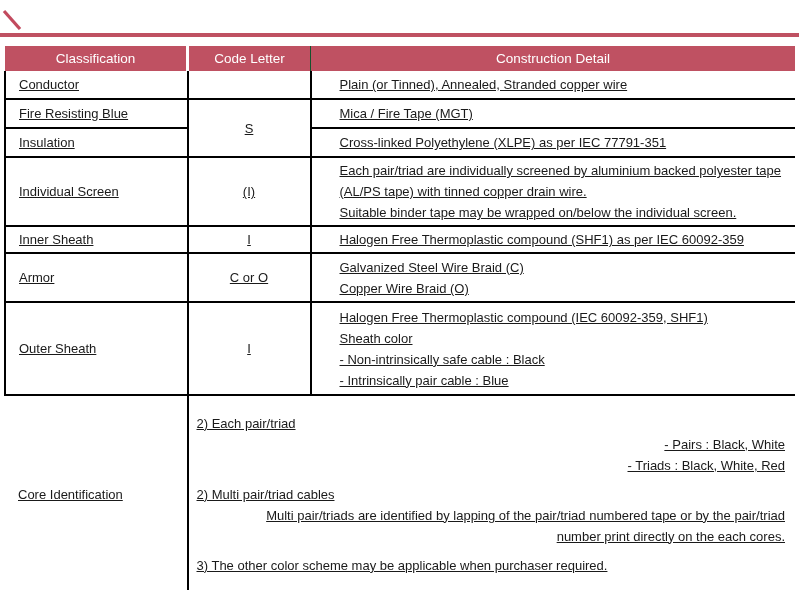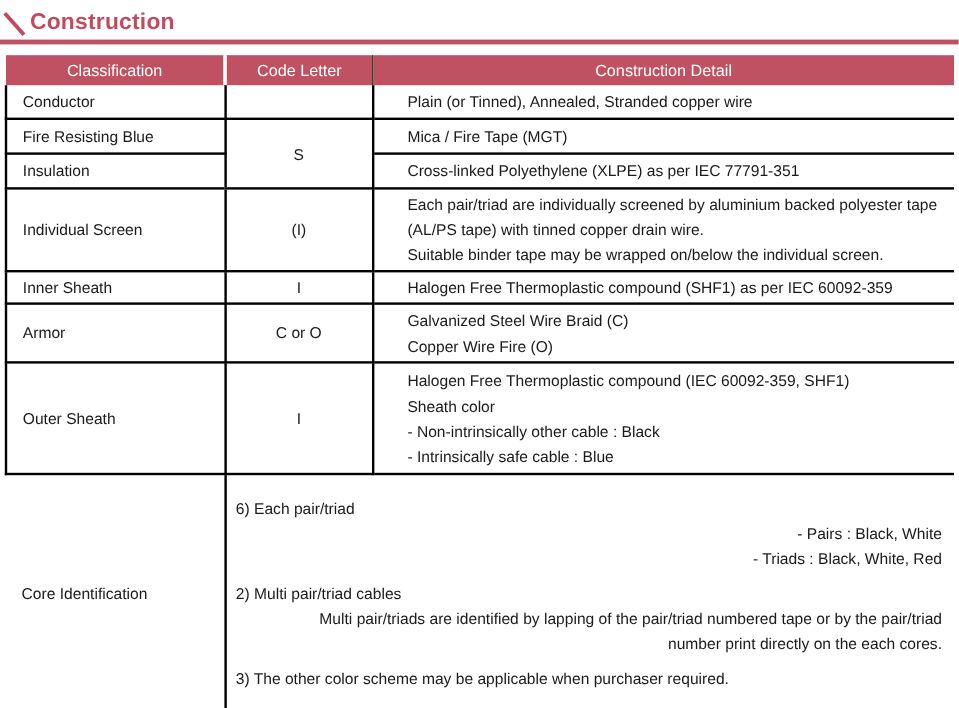--- a/index.html
+++ b/index.html
@@ -9,21 +9,21 @@
   .title-bar{display:flex;align-items:flex-end;gap:3px;padding:3px 0 0 2px;height:27px;}
   .title-icon{width:20px;height:22px;flex:0 0 auto;}
   .page-title{font-size:19px;font-weight:bold;color:#c24a5e;letter-spacing:.2px;line-height:22px;}
   .title-underline{height:4px;background:#bf5162;margin-top:3px;}
 
   table.spec{border-collapse:collapse;table-layout:fixed;width:791px;margin:9px 0 0 4px;}
   th{background:#bf5162;color:#fff;font-weight:normal;font-size:13.5px;height:25px;padding:0;text-align:center;}
   th.h1{width:181px;border-right:3px solid #fff;margin-top:40px;}
   th.h2{width:121px;border-right:1px solid #14532d;}
 
-  td{font-size:13px;vertical-align:middle;padding:0;}
+  td{font-size:13px;vertical-align:middle;padding:0;text-decoration:underline;}
   tbody td{border-bottom:2px solid #000;}
   td.c1{border-left:2px solid #000;border-right:2px solid #000;padding-left:13px;}
   tr.noleft td.c1{border-left:none;}
   td.c2{border-right:2px solid #000;text-align:center;}
   td.c3{padding-left:28px;}
   tr.rlast td{border-bottom:3px solid #000;}
 
   tr.h27 td{height:27px;}
   tr.h25 td{height:25px;}
   tr.h67 td{height:67px;}
@@ -39,21 +39,20 @@
 </style>
 </head>
 <body>
 
 <div class="page">
 
   <div class="title-bar">
     <svg class="title-icon" viewBox="0 0 20 22">
       <line x1="2" y1="3" x2="18" y2="21" stroke="#c24a5e" stroke-width="3.2"></line>
     </svg>
-    <div class="page-title">Construction</div>
   </div>
   <div class="title-underline"></div>
 
   <table class="spec">
     <thead>
       <tr>
         <th class="h1">Classification</th>
         <th class="h2">Code Letter</th>
         <th class="h3">Construction Detail</th>
       </tr>
@@ -92,38 +91,38 @@
         <td class="c2">I</td>
         <td class="c3">
           <div class="line">Halogen Free Thermoplastic compound (SHF1) as per IEC 60092-359</div>
         </td>
       </tr>
       <tr class="h47">
         <td class="c1">Armor</td>
         <td class="c2">C or O</td>
         <td class="c3">
           <div class="line">Galvanized Steel Wire Braid (C)</div>
-          <div class="line">Copper Wire Fire (O)</div>
+          <div class="line">Copper Wire Braid (O)</div>
         </td>
       </tr>
       <tr class="h91">
         <td class="c1">Outer Sheath</td>
         <td class="c2">I</td>
         <td class="c3">
           <div class="line">Halogen Free Thermoplastic compound (IEC 60092-359, SHF1)</div>
           <div class="line">Sheath color</div>
-          <div class="line">- Non-intrinsically other cable : Black</div>
-          <div class="line">- Intrinsically safe cable : Blue</div>
+          <div class="line">- Non-intrinsically safe cable : Black</div>
+          <div class="line">- Intrinsically pair cable : Blue</div>
         </td>
       </tr>
       <tr class="h176 noleft rlast">
         <td class="c1">Core Identification</td>
         <td class="core-cell" colspan="2">
           <div class="group">
-            <div class="head">6) Each pair/triad</div>
+            <div class="head">2) Each pair/triad</div>
             <div class="sub">- Pairs : Black, White</div>
             <div class="sub">- Triads : Black, White, Red</div>
           </div>
           <div class="group">
             <div class="head">2) Multi pair/triad cables</div>
             <div class="gbody">Multi pair/triads are identified by lapping of the pair/triad numbered tape or by the pair/triad number print directly on the each cores.</div>
           </div>
           <div class="group">
             <div class="head">3) The other color scheme may be applicable when purchaser required.</div>
           </div>

